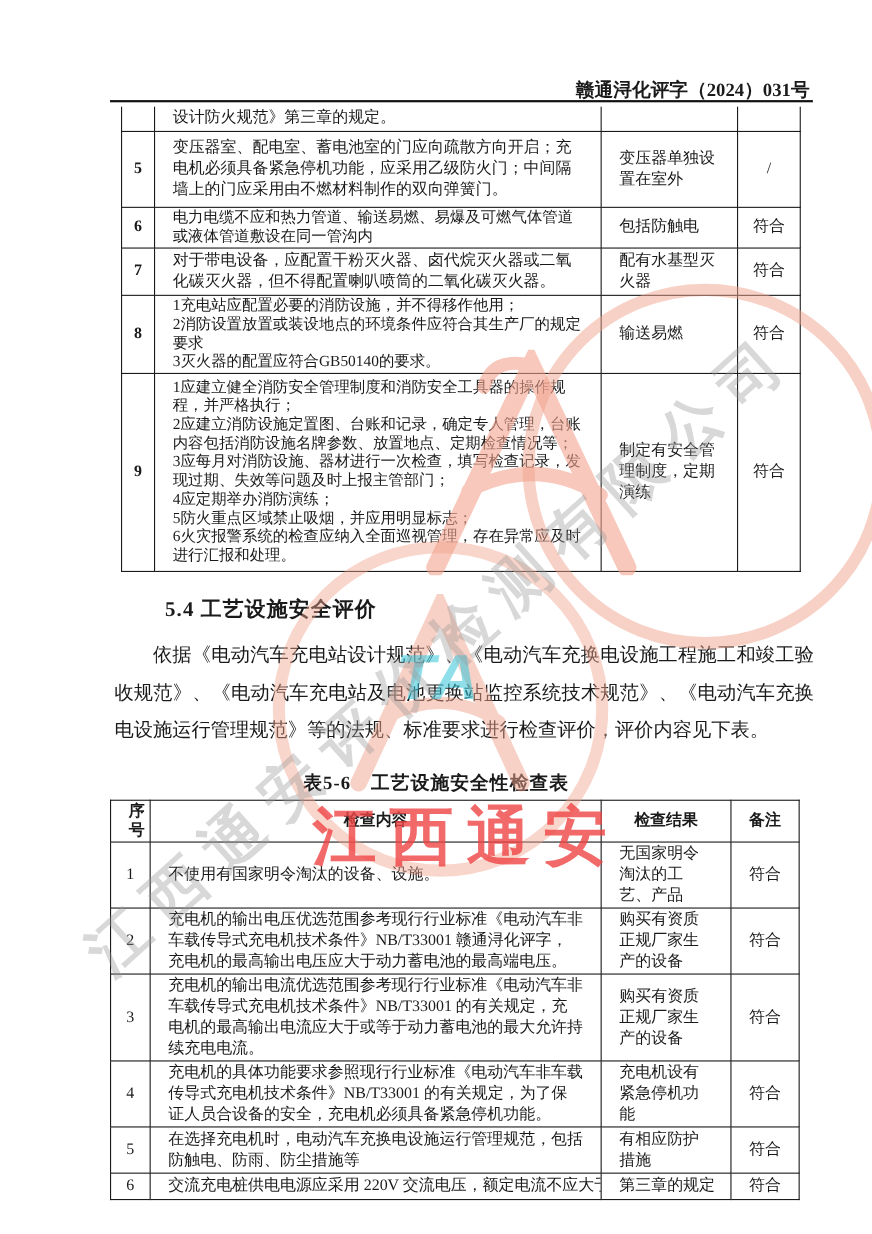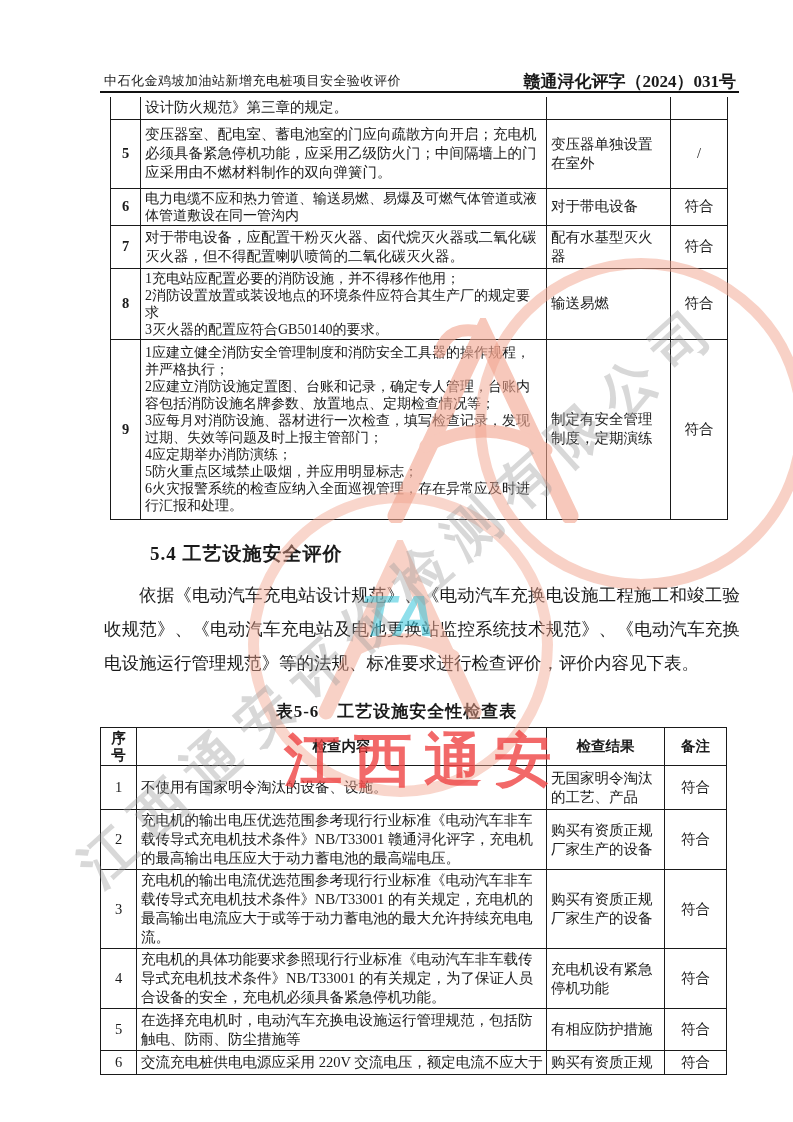--- a/index.html
+++ b/index.html
@@ -7,21 +7,21 @@
   .page{
     position:relative;width:793px;height:1122px;margin:0 auto;background:#ffffff;
     font-family:"Liberation Serif","DejaVu Serif",serif;color:#1a1a1a;overflow:hidden;
   }
   
   .hdr-left{position:absolute;left:104px;top:72px;font-size:13px;letter-spacing:.5px;}
   .hdr-right{position:absolute;right:57px;top:70px;font-size:17px;font-weight:bold;}
   .hdr-rule{position:absolute;left:100px;top:91px;width:639px;height:2px;background:#111;}
   
   table{border-collapse:collapse;table-layout:fixed;}
-  td{border:1.5px solid #1a1a1a;padding:1px 4px;font-size:14.5px;line-height:19px;
+  td{border:1.5px solid #1a1a1a;padding:1px 16px;font-size:14.5px;line-height:19px;
      vertical-align:middle;overflow:hidden;}
   td.no{text-align:center;padding:1px 1px;}
   td.rm{text-align:center;padding:1px 2px;}
   td.ct,td.rs{text-align:left;white-space:pre-line;}
   .t1{position:absolute;left:110px;top:97px;width:617px;}
   .t1 tr:first-child td{border-top:none;}
   .t1 td.no{font-weight:bold;}
   .t1 .lh17{line-height:17px;font-size:14px;}
   .t2{position:absolute;left:100px;top:727px;width:626px;}
   .t2 td.hd{font-weight:bold;text-align:center;white-space:normal;line-height:17px;}
@@ -48,21 +48,20 @@
           letter-spacing:12px;opacity:.8;white-space:nowrap;}
   .wm-gray{position:absolute;left:88px;top:838px;font-size:55px;letter-spacing:15px;
            opacity:.38;white-space:nowrap;transform:rotate(-42deg);
            transform-origin:0 50%;font-weight:bold;}
 </style>
 </head>
 <body>
 
 <div class="page">
 
-  <div class="hdr-left">中石化金鸡坡加油站新增充电桩项目安全验收评价</div>
   <div class="hdr-right">赣通浔化评字（2024）031号</div>
   <div class="hdr-rule"></div>
 
   <table class="t1">
     <colgroup>
         <col style="width:30px">
         <col style="width:406px">
         <col style="width:124px">
         <col style="width:57px">
       </colgroup>
@@ -75,21 +74,21 @@
     </tr>
     <tr style="height:69px">
       <td class="no">5</td>
       <td class="ct">变压器室、配电室、蓄电池室的门应向疏散方向开启；充电机必须具备紧急停机功能，应采用乙级防火门；中间隔墙上的门应采用由不燃材料制作的双向弹簧门。</td>
       <td class="rs">变压器单独设置在室外</td>
       <td class="rm">/</td>
     </tr>
     <tr style="height:29px">
       <td class="no">6</td>
       <td class="ct lh17">电力电缆不应和热力管道、输送易燃、易爆及可燃气体管道或液体管道敷设在同一管沟内</td>
-      <td class="rs">对于带电设备</td>
+      <td class="rs">包括防触电</td>
       <td class="rm">符合</td>
     </tr>
     <tr style="height:43px">
       <td class="no">7</td>
       <td class="ct">对于带电设备，应配置干粉灭火器、卤代烷灭火器或二氧化碳灭火器，但不得配置喇叭喷筒的二氧化碳灭火器。</td>
       <td class="rs">配有水基型灭火器</td>
       <td class="rm">符合</td>
     </tr>
     <tr style="height:57px">
       <td class="no">8</td>
@@ -160,21 +159,21 @@
     </tr>
     <tr style="height:42px">
       <td class="no">5</td>
       <td class="ct">在选择充电机时，电动汽车充换电设施运行管理规范，包括防触电、防雨、防尘措施等</td>
       <td class="rs">有相应防护措施</td>
       <td class="rm">符合</td>
     </tr>
     <tr style="height:24px">
       <td class="no">6</td>
       <td class="ct" style="white-space:nowrap">交流充电桩供电电源应采用 220V 交流电压，额定电流不应大于</td>
-      <td class="rs" style="white-space:nowrap">购买有资质正规</td>
+      <td class="rs" style="white-space:nowrap">第三章的规定</td>
       <td class="rm">符合</td>
     </tr>
   </tbody>
     </table>
 
 
   <div class="wm">
     <div class="wm-ring ring1" style="border-color: rgb(242, 164, 142);"></div>
     <div class="wm-ring ring2" style="border-color: rgb(242, 164, 142);"></div>
     <div class="wm-a a1" style="color: rgb(242, 164, 142);">

